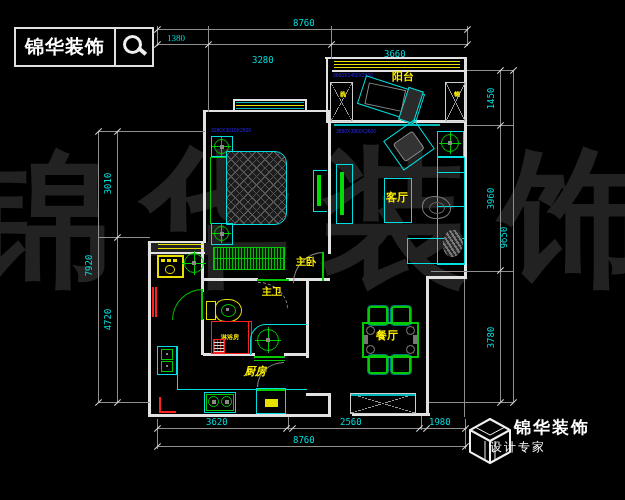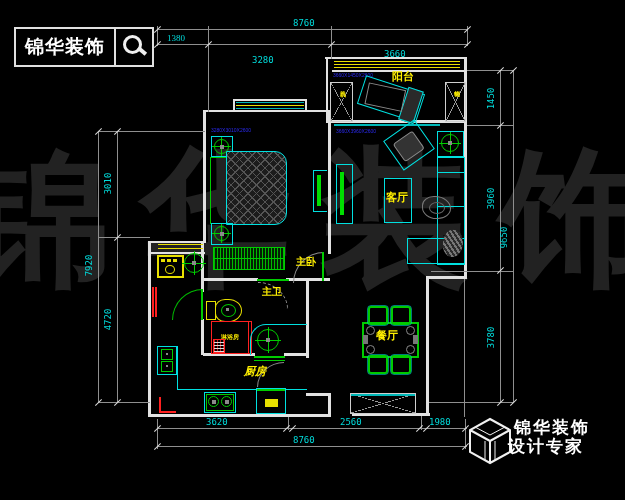--- a/index.html
+++ b/index.html
@@ -23,21 +23,21 @@
     linear-gradient(to top right, transparent 49%, #9a9a9a 49%, #9a9a9a 51%, transparent 51%),
     linear-gradient(to bottom right, transparent 49%, #9a9a9a 49%, #9a9a9a 51%, transparent 51%);}
   #watermark{position:absolute;left:-40px;top:138px;font-size:150px;line-height:160px;
     font-weight:bold;color:#222;letter-spacing:30px;white-space:nowrap;z-index:0;}
   #hdr-slogan{position:absolute;left:17px;top:8px;color:#f0f0f0;font-size:13px;font-weight:bold;letter-spacing:1px;}
   #hdr-box{position:absolute;left:14px;top:27px;width:136px;height:36px;border:2px solid #e0e0e0;display:flex;align-items:stretch;}
   #hdr-brand{flex:1;display:flex;align-items:center;justify-content:center;color:#fff;font-size:19px;font-weight:bold;letter-spacing:1px;}
   #hdr-sep{width:2px;background:#e0e0e0;}
   #hdr-mag{width:36px;position:relative;}
   #ftr-brand{position:absolute;left:514px;top:419px;color:#fff;font-size:17px;font-weight:bold;line-height:18px;letter-spacing:2px;}
-  #ftr-tag{position:absolute;left:508px;top:438px;color:#fff;font-size:17px;font-weight:bold;line-height:18px;letter-spacing:2px;}
+  #ftr-tag{position:absolute;left:490px;top:438px;color:#fff;font-size:12px;font-weight:normal;line-height:18px;letter-spacing:2px;}
   #ftr-web{position:absolute;left:471px;top:464px;color:#fff;font-size:10px;font-weight:bold;letter-spacing:1.2px;font-family:"DejaVu Sans",sans-serif;}
   .bed{background:
     repeating-linear-gradient(45deg,#555 0 1px,transparent 1px 6px),
     repeating-linear-gradient(-45deg,#555 0 1px,transparent 1px 6px),
     repeating-linear-gradient(45deg,#6a6a6a 0 1px,transparent 1px 18px),
     repeating-linear-gradient(-45deg,#6a6a6a 0 1px,transparent 1px 18px),#1c1c1c;}
   .ward{background:repeating-linear-gradient(90deg,#00bb00 0 1px,#032003 1px 3px);}
 </style>
 </head>
 <body>

